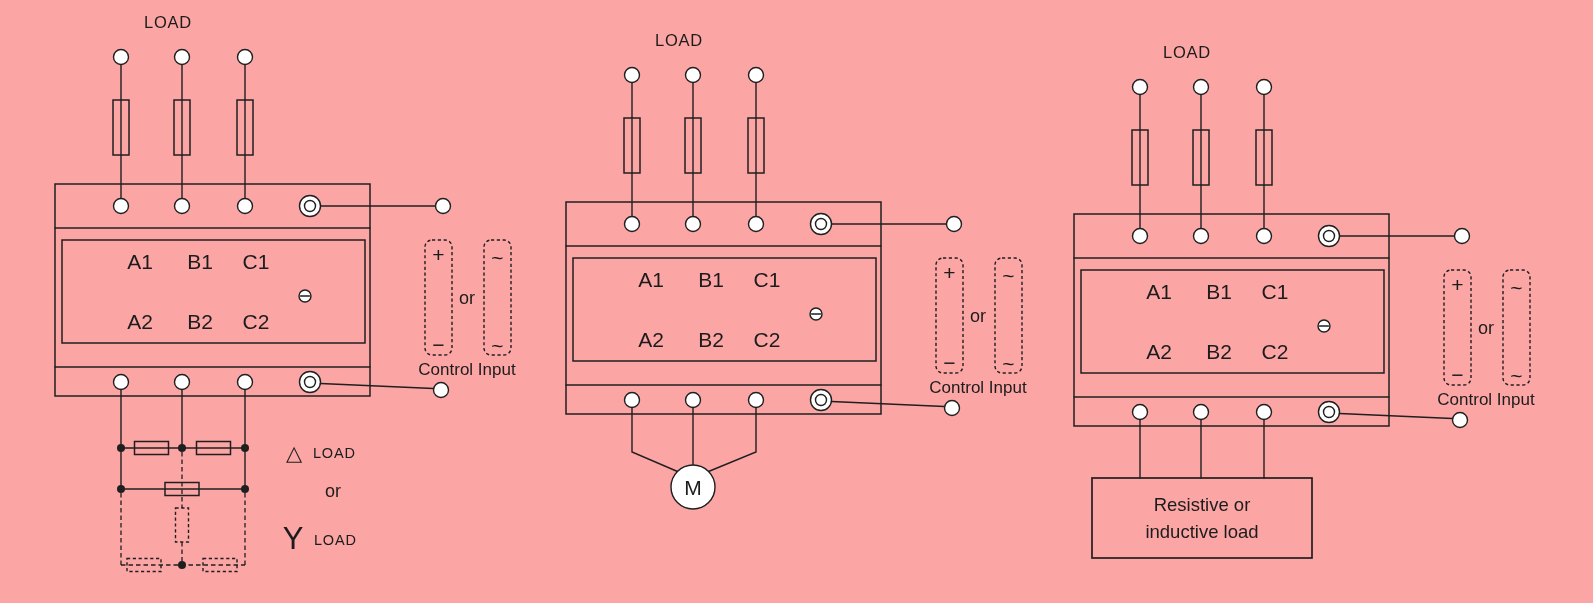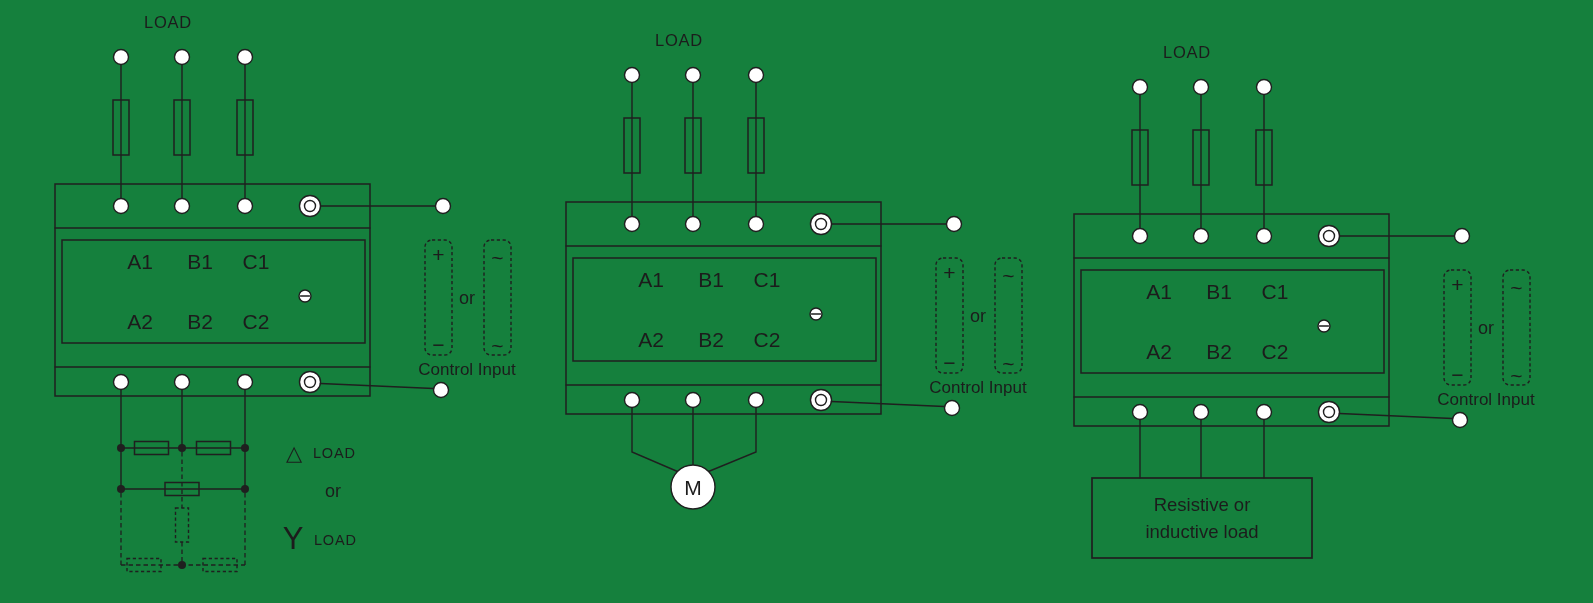--- a/index.html
+++ b/index.html
@@ -1,16 +1,16 @@
 <!DOCTYPE html>
 <html><head>
 <meta charset="utf-8">
 <style>
   html,body{margin:0;padding:0;background:#ffffff;}
-  .stage{position:relative;width:1593px;height:603px;background:#15803d;overflow:hidden;}
+  .stage{position:relative;width:1593px;height:603px;background:#fca5a5;overflow:hidden;}
   svg{display:block;}
   .ln{stroke:#1f1f1f;stroke-width:1.4;fill:none;stroke-linecap:round;}
   .lnd{stroke:#1f1f1f;stroke-width:1.3;fill:none;stroke-dasharray:4.5 3;}
   .box{stroke:#1f1f1f;stroke-width:1.5;fill:none;}
   .bigbox{stroke:#1f1f1f;stroke-width:1.7;fill:none;}
   .dashbox{stroke:#1f1f1f;stroke-width:1.4;fill:none;stroke-dasharray:3.2 2.6;}
   .term{stroke:#1f1f1f;stroke-width:1.4;fill:#ffffff;}
   .dot{fill:#1f1f1f;stroke:none;}
   text{font-family:"Liberation Sans","DejaVu Sans",sans-serif;fill:#1c1c1c;}
   .t-load{font-size:16.5px;letter-spacing:0.8px;}

